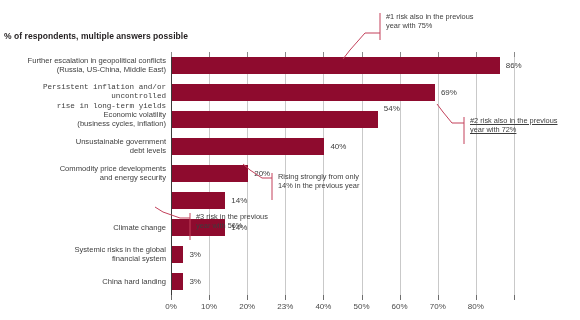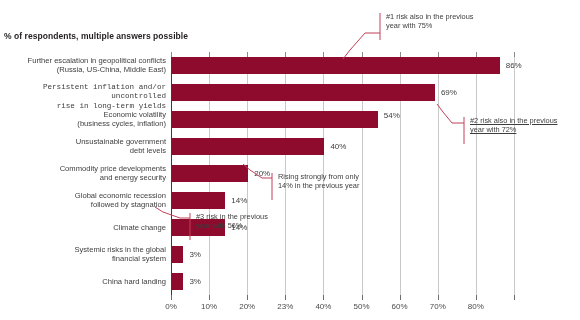--- a/index.html
+++ b/index.html
@@ -136,22 +136,20 @@
       <div class="cat-label" style="top: 3.9px;">Further escalation in geopolitical conflicts
 (Russia, US-China, Middle East)</div>
       <div class="cat-label" style="top: 30.9px; font-family: Liberation Mono, monospace;">Persistent inflation and/or uncontrolled
 rise in long-term yields</div>
       <div class="cat-label" style="top: 57.9px;">Economic volatility
 (business cycles, inflation)</div>
       <div class="cat-label" style="top: 84.9px;">Unsustainable government
 debt levels</div>
       <div class="cat-label" style="top: 111.9px;">Commodity price developments
 and energy security</div>
-      <div class="cat-label" style="top: 138.9px;">Global economic recession
-followed by stagnation</div>
       <div class="cat-label" style="top: 170.7px;">Climate change</div>
       <div class="cat-label" style="top: 192.9px;">Systemic risks in the global
 financial system</div>
       <div class="cat-label" style="top: 224.7px;">China hard landing</div>
     </div>
 
   <div class="plot" id="plot">
     <div class="axis-line"></div>
   <div class="gridline" style="left: 38.1053px;"></div>
       <div class="gridline" style="left: 76.2105px;"></div>
@@ -170,21 +168,21 @@
       <div class="tick" style="left: 190.526px;"></div>
       <div class="tick" style="left: 228.632px;"></div>
       <div class="tick" style="left: 266.737px;"></div>
       <div class="tick" style="left: 304.842px;"></div>
       <div class="tick" style="left: 342.947px;"></div>
       <div class="bar" style="top: 5px; height: 17px; width: 327.705px; background: rgb(142, 11, 46);"></div>
       <div class="bar-value" style="left: 334.705px; top: 8.5px;">86%</div>
       <div class="bar" style="top: 32px; height: 17px; width: 262.926px; background: rgb(142, 11, 46);"></div>
       <div class="bar-value" style="left: 269.926px; top: 35.5px;">69%</div>
       <div class="bar" style="top: 59px; height: 17px; width: 205.768px; background: rgb(142, 11, 46);"></div>
-      <div class="bar-value" style="left: 212.768px; top: 59px;">54%</div>
+      <div class="bar-value" style="left: 212.768px; top: 52px;">54%</div>
       <div class="bar" style="top: 86px; height: 17px; width: 152.421px; background: rgb(142, 11, 46);"></div>
       <div class="bar-value" style="left: 159.421px; top: 89.5px;">40%</div>
       <div class="bar" style="top: 113px; height: 17px; width: 76.2105px; background: rgb(142, 11, 46);"></div>
       <div class="bar-value" style="left: 83.2105px; top: 116.5px;">20%</div>
       <div class="bar" style="top: 140px; height: 17px; width: 53.3474px; background: rgb(142, 11, 46);"></div>
       <div class="bar-value" style="left: 60.3474px; top: 143.5px;">14%</div>
       <div class="bar" style="top: 167px; height: 17px; width: 53.3474px; background: rgb(142, 11, 46);"></div>
       <div class="bar-value" style="left: 60.3474px; top: 170.5px;">14%</div>
       <div class="bar" style="top: 194px; height: 17px; width: 11.4316px; background: rgb(142, 11, 46);"></div>
       <div class="bar-value" style="left: 18.4316px; top: 197.5px;">3%</div>

